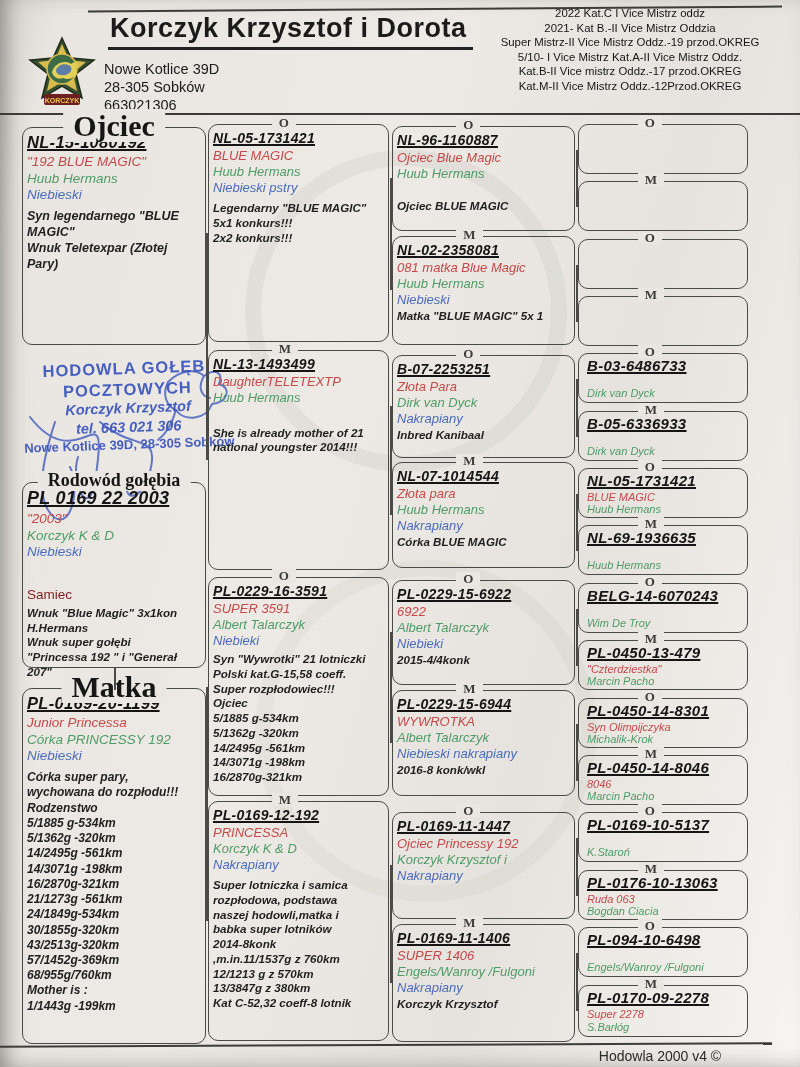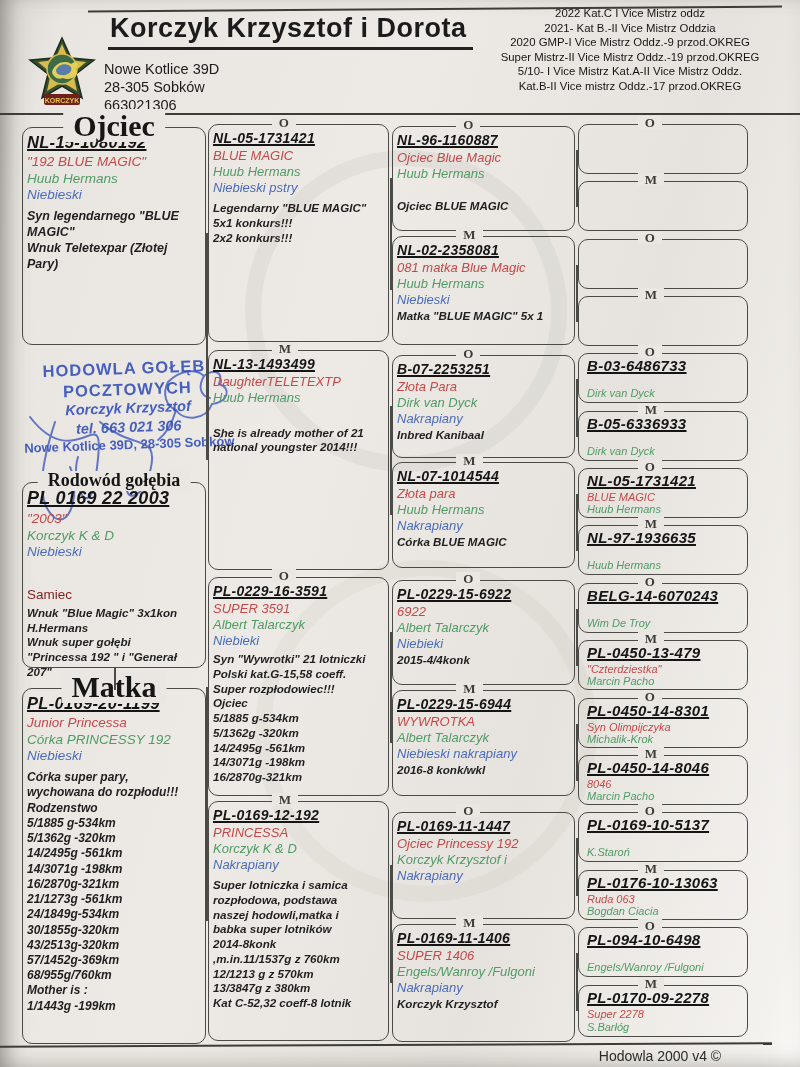--- a/index.html
+++ b/index.html
@@ -97,24 +97,24 @@
 
 <div class="title">Korczyk Krzysztof i Dorota</div>
 <div class="addr">
   <div>Nowe Kotlice 39D</div>
   <div>28-305 Sobków</div>
   <div>663021306</div>
 </div>
 <div class="ach">
   <div>2022 Kat.C I Vice Mistrz  oddz</div>
   <div>2021- Kat B.-II Vice Mistrz Oddzia</div>
-  <div>2020  GMP-I Vice Mistrz Oddz.-9 przod.OKREG</div>
   <div>Super Mistrz-II Vice Mistrz Oddz.-19 przod.OKREG</div>
   <div>5/10- I Vice Mistrz   Kat.A-II Vice Mistrz Oddz.</div>
   <div>Kat.B-II Vice mistrz Oddz.-17 przod.OKREG</div>
+  <div>Kat.M-II Vice Mistrz Oddz.-12Przod.OKREG</div>
 </div>
 
 <div class="pbox" style="left:22px;top:127px;width:184px;height:218px;">
   <span class="sect">Ojciec</span>
   <div class="ring bigring">NL-15-1080192</div>
   <div class="nm red bignm">"192 BLUE MAGIC"</div>
   <div class="nm green bignm">Huub Hermans</div>
   <div class="nm blue bignm">Niebieski</div>
   <div class="notes" style="font-size:12.5px;">Syn legendarnego "BLUE
 MAGIC"
@@ -332,21 +332,21 @@
   <div class="nm green">Dirk van Dyck</div>
 </div>
 <div class="pbox c4" style="top:468px;height:50px;">
   <span class="om">O</span>
   <div class="ring">NL-05-1731421</div>
   <div class="nm red">BLUE MAGIC</div>
   <div class="nm green">Huub Hermans</div>
 </div>
 <div class="pbox c4" style="top:525px;height:50px;">
   <span class="om">M</span>
-  <div class="ring">NL-97-1936635</div>
+  <div class="ring">NL-69-1936635</div>
   <div class="nm red"></div>
   <div class="nm green">Huub Hermans</div>
 </div>
 <div class="pbox c4" style="top:583px;height:50px;">
   <span class="om">O</span>
   <div class="ring">BELG-14-6070243</div>
   <div class="nm red"></div>
   <div class="nm green">Wim De Troy</div>
 </div>
 <div class="pbox c4" style="top:640px;height:50px;">

